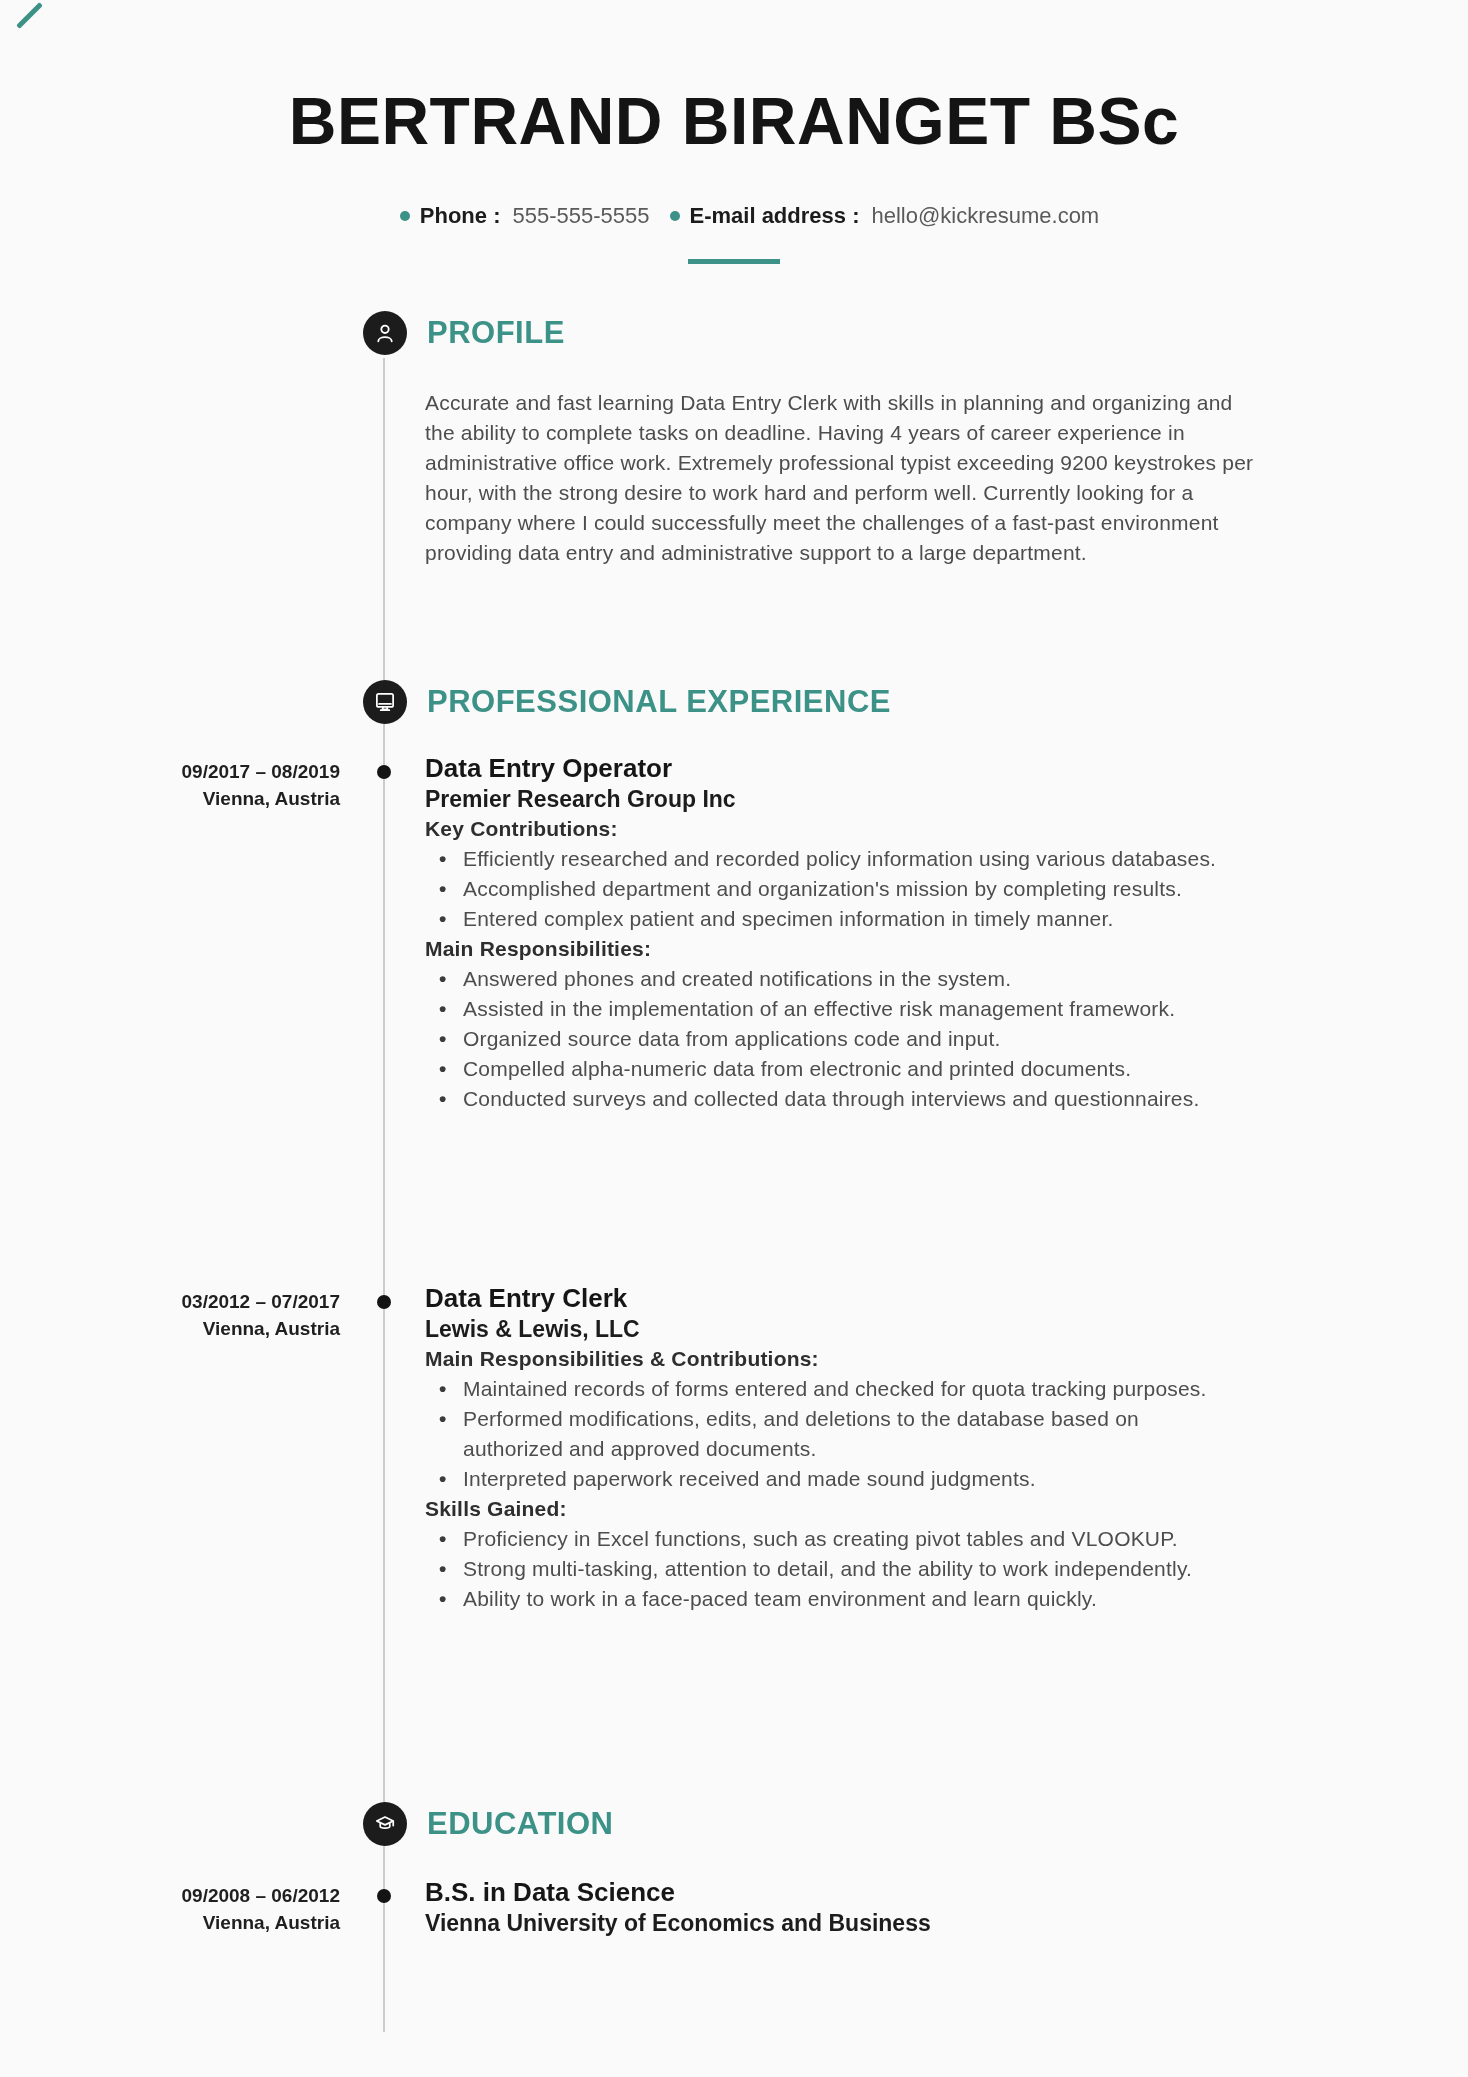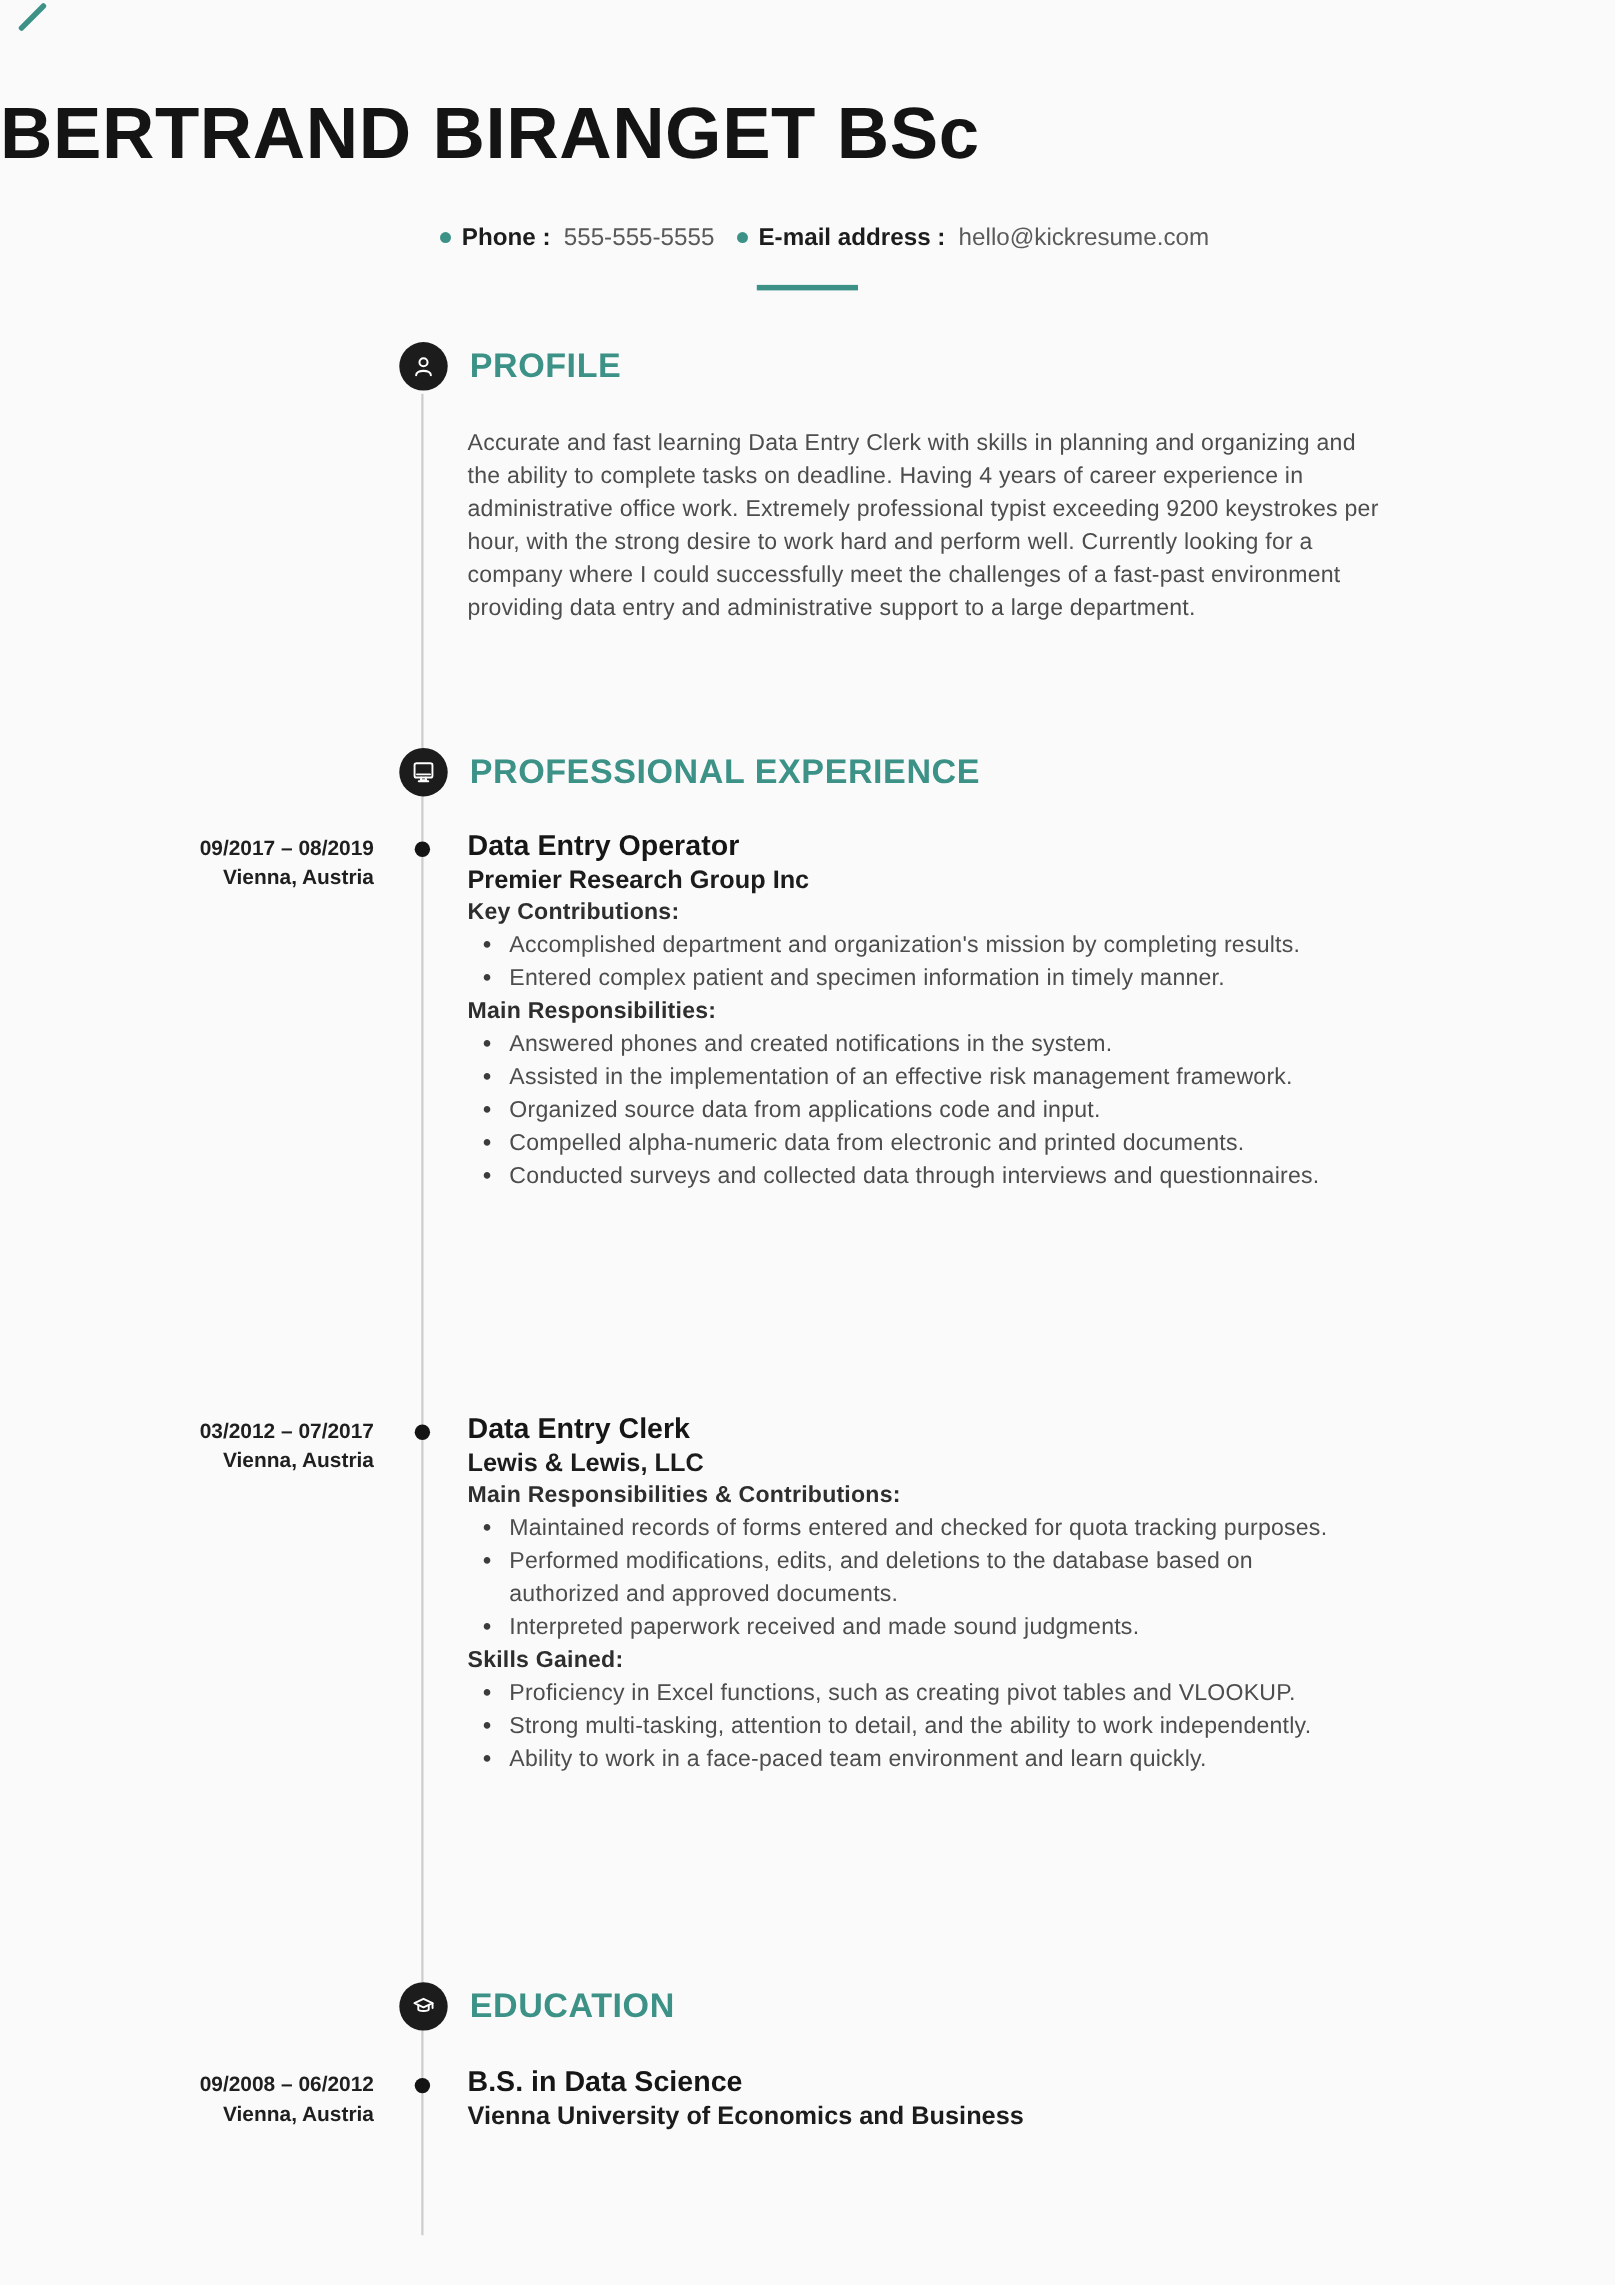--- a/index.html
+++ b/index.html
@@ -21,21 +21,21 @@
     background: #3d9287;
     border-radius: 2px;
     transform: rotate(-45deg);
   }
 
   
   .name {
     position: absolute;
     top: 86px; left: 0;
     width: 100%;
-    text-align: left;
+    text-align: center;
     font-size: 66px;
     line-height: 70px;
     font-weight: 700;
     letter-spacing: 0.5px;
     color: #141414;
   }
   .contact {
     position: absolute;
     top: 201px; left: 0;
     width: 100%;
@@ -219,20 +219,21 @@
     <div class="entry-meta">
       <div>09/2017 – 08/2019</div>
       <div>Vienna, Austria</div>
     </div>
     <span class="tl-dot"></span>
     <div class="entry-body">
       <h3 class="role">Data Entry Operator</h3>
       <h4 class="company">Premier Research Group Inc</h4>
       <div class="group-label">Key Contributions:</div>
       <ul class="bullets">
+        <li>Efficiently researched and recorded policy information using various databases.</li>
         <li>Accomplished department and organization's mission by completing results.</li>
         <li>Entered complex patient and specimen information in timely manner.</li>
       </ul>
       <div class="group-label">Main Responsibilities:</div>
       <ul class="bullets">
         <li>Answered phones and created notifications in the system.</li>
         <li>Assisted in the implementation of an effective risk management framework.</li>
         <li>Organized source data from applications code and input.</li>
         <li>Compelled alpha-numeric data from electronic and printed documents.</li>
         <li>Conducted surveys and collected data through interviews and questionnaires.</li>

